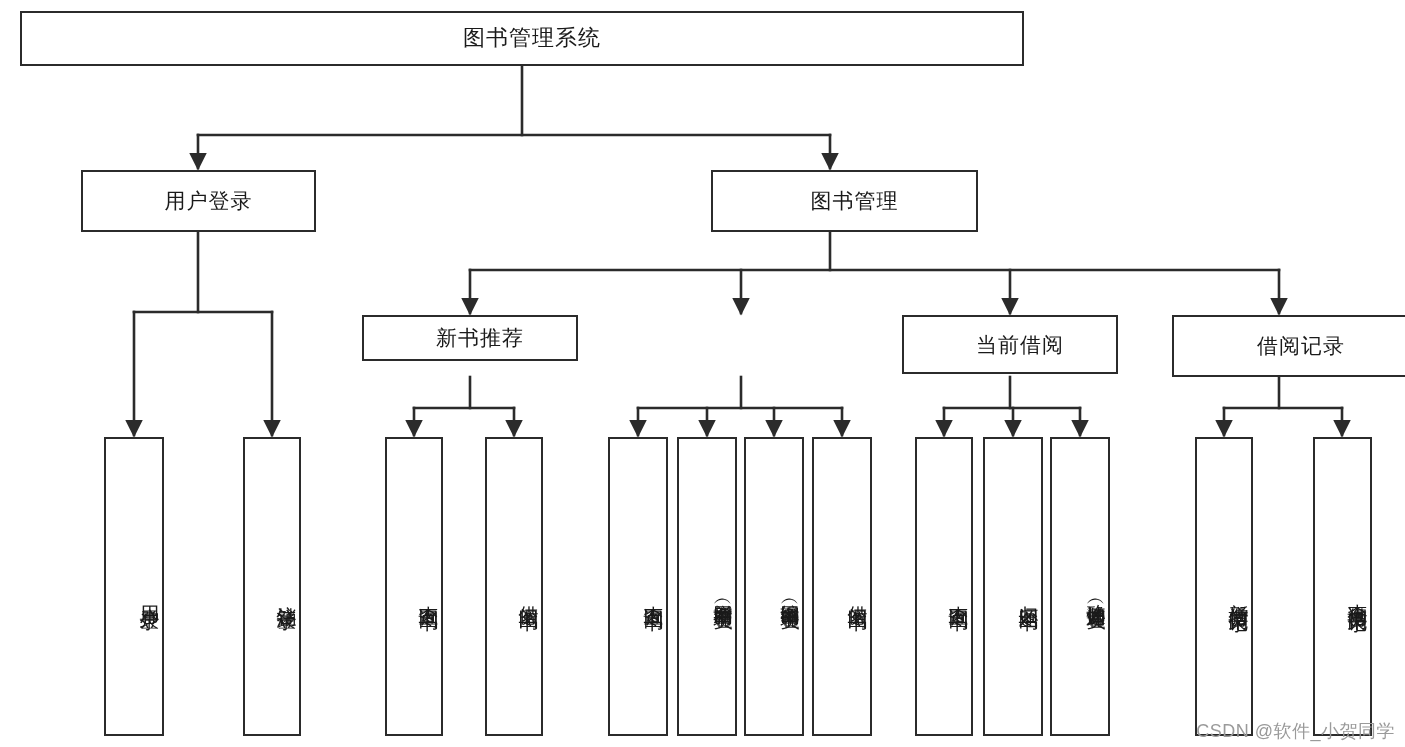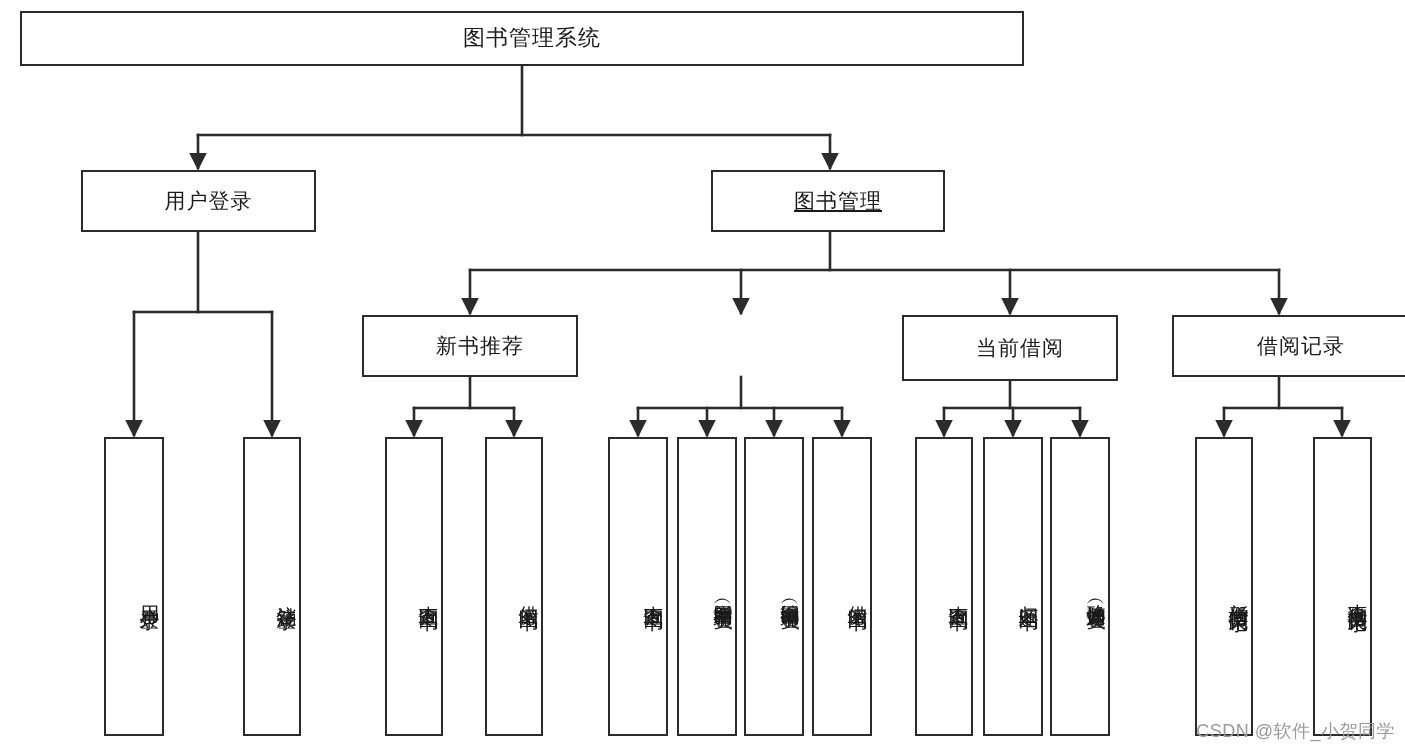--- a/index.html
+++ b/index.html
@@ -72,24 +72,24 @@
       <path d="M 1279 377 L 1279 408"></path>
       <path d="M 1224 408 L 1342 408"></path>
       <path d="M 1224 408 L 1224 435" marker-end="url(#arrow)"></path>
       <path d="M 1342 408 L 1342 435" marker-end="url(#arrow)"></path>
     </g>
   </svg>
 
   <div class="node h root" style="left:20px;top:11px;width:1004px;height:55px;">图书管理系统</div>
 
   <div class="node h" style="left:81px;top:170px;width:235px;height:62px;">用户登录</div>
-  <div class="node h" style="left:711px;top:170px;width:234px;height:62px;text-decoration:underline;">图书管理</div>
+  <div class="node h" style="left:711px;top:170px;width:267px;height:62px;">图书管理</div>
 
-  <div class="node h" style="left:362px;top:315px;width:216px;height:62px;">新书推荐</div>
-  <div class="node h" style="left:902px;top:315px;width:216px;height:66px;">当前借阅</div>
+  <div class="node h" style="left:362px;top:315px;width:216px;height:46px;">新书推荐</div>
+  <div class="node h" style="left:902px;top:315px;width:216px;height:59px;">当前借阅</div>
   <div class="node h" style="left:1172px;top:315px;width:238px;height:62px;">借阅记录</div>
 
   <div class="node v" style="left:104px;top:437px;width:60px;height:299px;">用户登录</div>
   <div class="node v" style="left:243px;top:437px;width:58px;height:299px;">注销登录</div>
 
   <div class="node v" style="left:385px;top:437px;width:58px;height:299px;">查询图书</div>
   <div class="node v" style="left:485px;top:437px;width:58px;height:299px;">借阅图书</div>
 
   <div class="node v" style="left:608px;top:437px;width:60px;height:299px;">查询图书</div>
   <div class="node v tall" style="left:677px;top:437px;width:60px;height:299px;">新增图书（管理员）</div>

